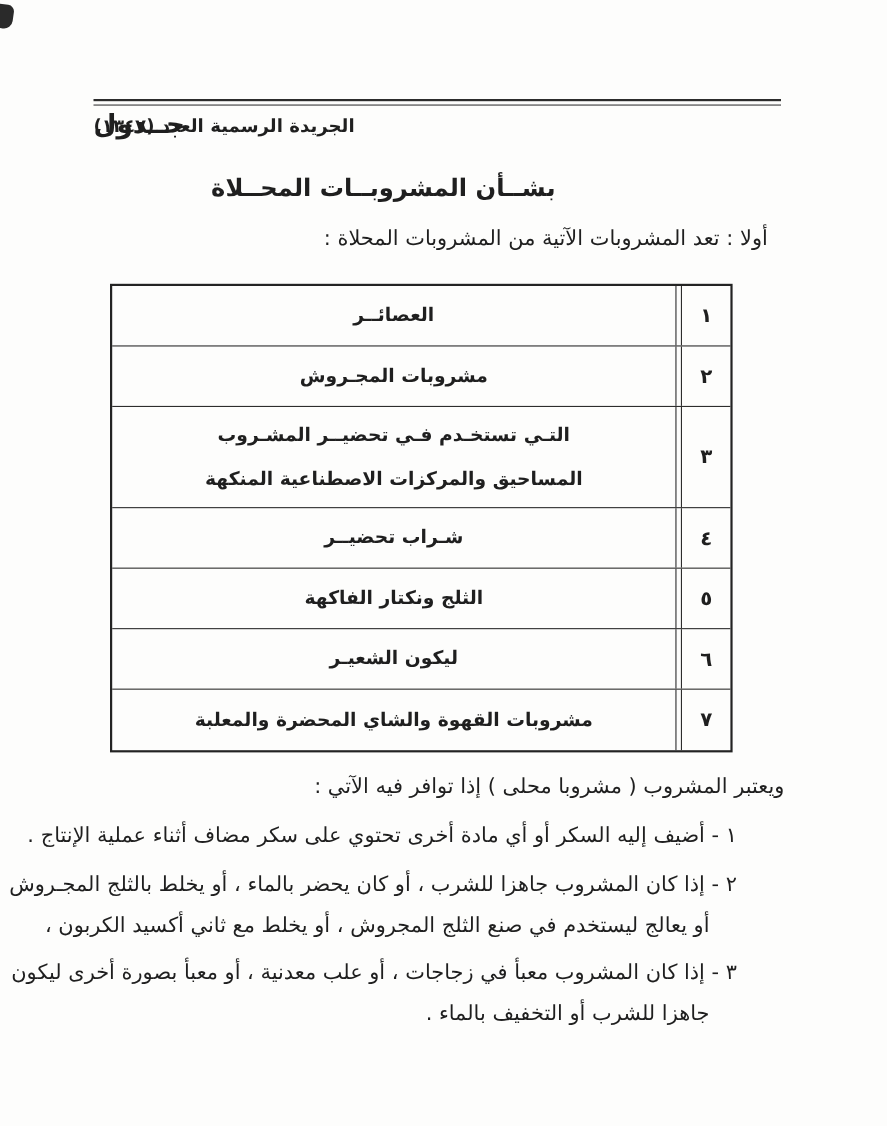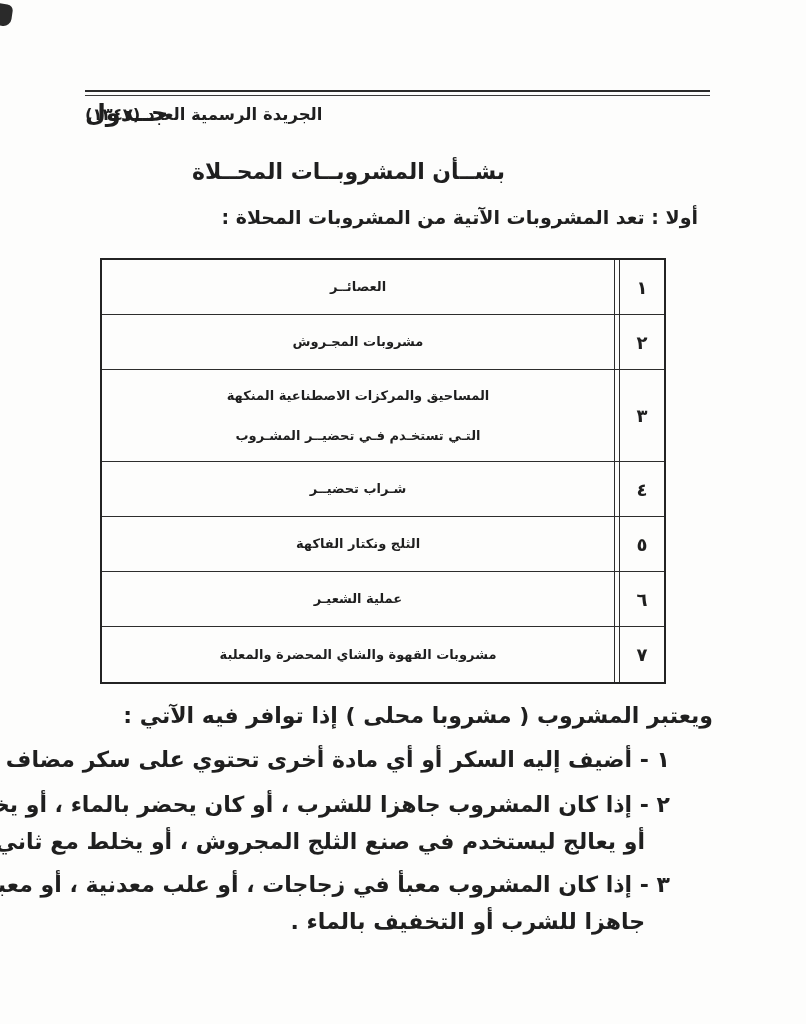--- a/index.html
+++ b/index.html
@@ -26,21 +26,21 @@
   .doc-title{
     position:absolute;left:85px;top:99px;width:505px;margin:0;
     text-align:left;font-size:24px;font-weight:bold;
   }
   .doc-subtitle{
     position:absolute;left:85px;top:148px;width:505px;margin:11px;
     text-align:center;font-size:22px;font-weight:bold;
   }
   .first-heading{
     position:absolute;right:108px;top:206px;
-    font-size:19px;font-weight:bold;white-space:nowrap;text-align:right;
+    font-size:19px;font-weight:normal;white-space:nowrap;text-align:right;
   }
   
   .doc-table{
     position:absolute;left:100px;top:258px;width:566px;
     border:2.4px solid #232323;box-sizing:border-box;background:#fdfdfc;
   }
   .trow{
     display:flex;align-items:stretch;box-sizing:border-box;
     border-bottom:1.7px solid #2d2d2d;column-gap:4px;
   }
@@ -49,30 +49,30 @@
   .h92{height:92px;}
   .num-cell{
     flex:0 0 44px;display:flex;align-items:center;justify-content:center;
     border-left:1.7px solid #2d2d2d;
     font-size:18px;font-weight:bold;
   }
   .content-cell{
     flex:1 1 auto;display:flex;flex-direction:column;
     align-items:center;justify-content:center;
     border-right:1.7px solid #2d2d2d;
-    font-size:13px;font-weight:bold;text-align:center;
+    font-size:17px;font-weight:bold;text-align:center;
   }
   .content-cell .cell-line{line-height:40px;white-space:nowrap;}
   
   .conditions{
     position:absolute;right:93px;left:20px;top:697px;
     text-align:right;
   }
   .cond-line{
-    display:block;line-height:37px;font-size:22px;font-weight:bold;
+    display:block;line-height:37px;font-size:19px;font-weight:normal;
     white-space:nowrap;
   }
   .l-item{margin-right:43px;}
   .l-cont{margin-right:68px;}
   .g6{margin-top:6px;}
   .g7{margin-top:7px;}
   .g8{margin-top:8px;}
 </style>
 </head>
 <body>
@@ -103,43 +103,43 @@
     <div class="trow h55">
       <div class="num-cell">٢</div>
       <div class="content-cell">
         <div class="cell-line">مشروبات المجـروش</div>
       </div>
     </div>
 
     <div class="trow h92">
       <div class="num-cell">٣</div>
       <div class="content-cell">
+        <div class="cell-line">التـي تستخـدم فـي تحضيــر المشـروب</div>
         <div class="cell-line">المساحيق والمركزات الاصطناعية المنكهة</div>
-        <div class="cell-line">التـي تستخـدم فـي تحضيــر المشـروب</div>
       </div>
     </div>
 
     <div class="trow h55">
       <div class="num-cell">٤</div>
       <div class="content-cell">
         <div class="cell-line">شـراب تحضيــر</div>
       </div>
     </div>
 
     <div class="trow h55">
       <div class="num-cell">٥</div>
       <div class="content-cell">
         <div class="cell-line">الثلج ونكتار الفاكهة</div>
       </div>
     </div>
 
     <div class="trow h55">
       <div class="num-cell">٦</div>
       <div class="content-cell">
-        <div class="cell-line">عملية الشعيـر</div>
+        <div class="cell-line">ليكون الشعيـر</div>
       </div>
     </div>
 
     <div class="trow h55">
       <div class="num-cell">٧</div>
       <div class="content-cell">
         <div class="cell-line">مشروبات القهوة والشاي المحضرة والمعلبة</div>
       </div>
     </div>
 

